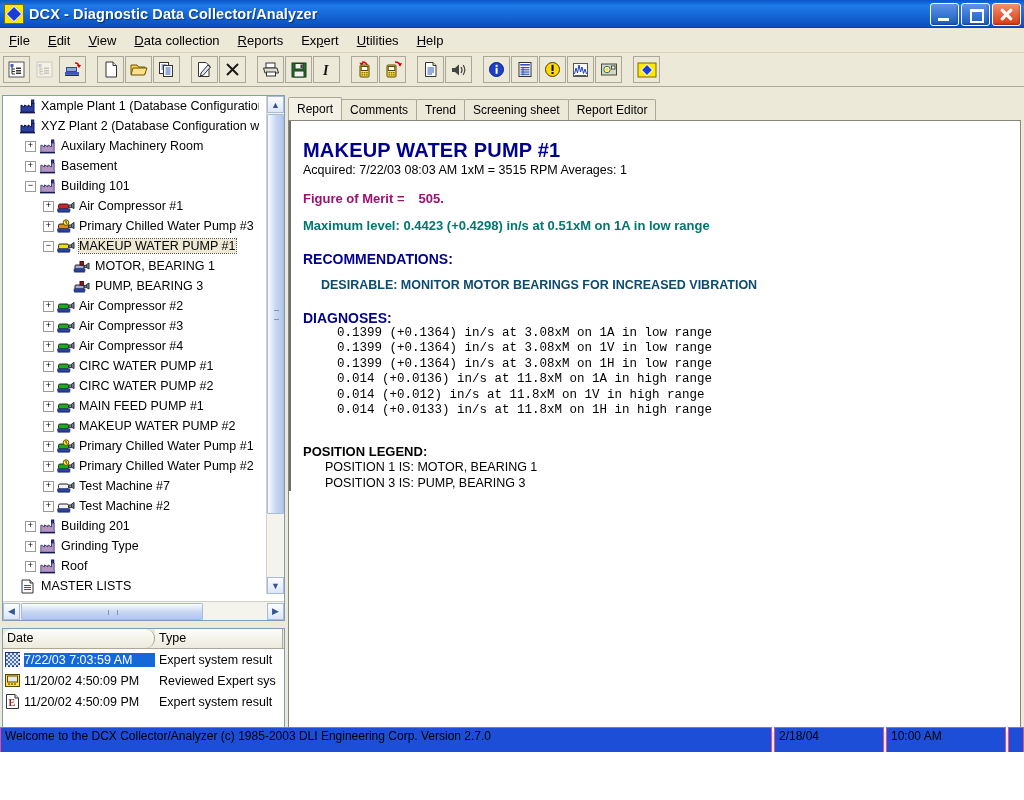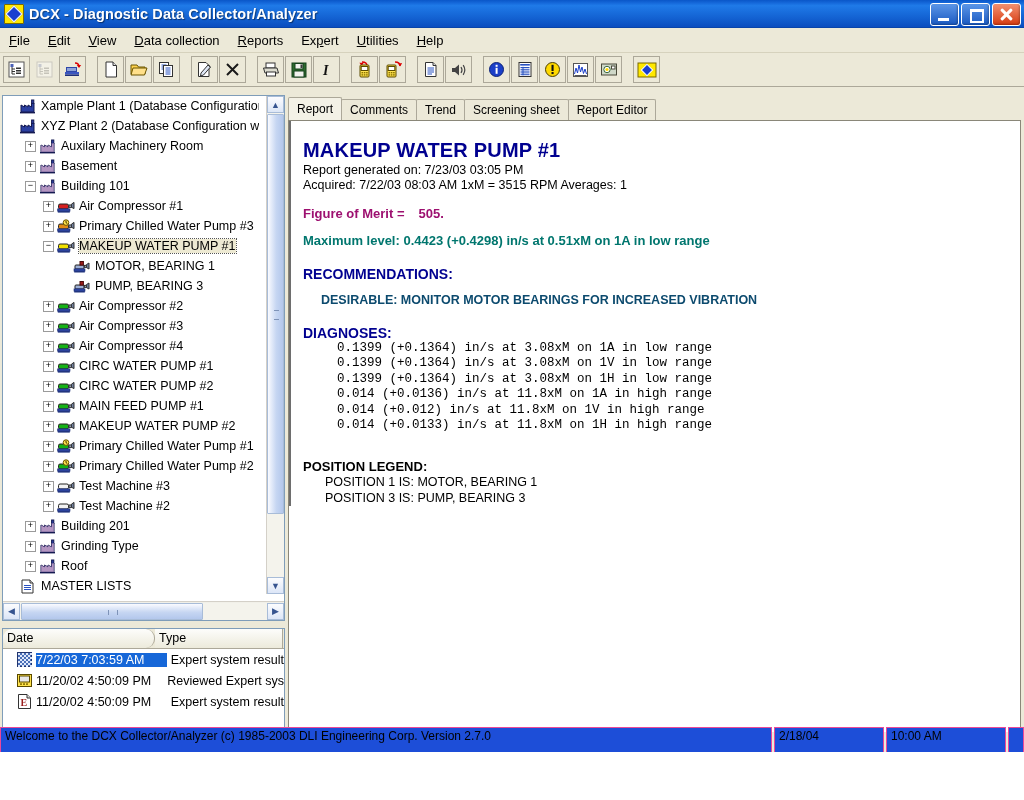--- a/index.html
+++ b/index.html
@@ -147,21 +147,21 @@
     background:#fff;border:1px solid #7f9db9;overflow:hidden;
   }
   .lhead{display:flex;height:19px;background:#ece9d8;border-bottom:1px solid #aca899;}
   .lhead div{
     font-size:12.5px;padding:2px 0 0 4px;box-sizing:border-box;
     border-right:1px solid #aca899;color:#000;
     background:linear-gradient(to bottom,#fdfdfb,#eceadb);
   }
   .lhead .c1{width:152px;border-radius:9px;}
   .lhead .c2{width:128px;}
-  .lrow{display:flex;height:21px;align-items:center;font-size:12.5px;white-space:nowrap;margin-left:12px;}
+  .lrow{display:flex;height:21px;align-items:center;font-size:12.5px;white-space:nowrap;}
   .lrow .licon{width:16px;height:16px;margin:0 3px 0 2px;flex:0 0 auto;}
   .lrow .ldate{width:131px;}
   .lrow .ltype{padding-left:4px;}
   .lrow.sel .ldate{background:#1667d8;color:#fff;}
 
   
   .tabstrip{
     position:absolute;left:288px;top:98px;width:733px;height:22px;
     display:flex;align-items:flex-end;
   }
@@ -634,21 +634,21 @@
         </div>
         <div class="trow" style="padding-left: 40px;">
           <div class="exp">+</div>
           <span class="ticon"><svg width="18" height="15" viewBox="0 0 18 15">
               <rect x="1.5" y="5" width="10" height="5" rx="1.6" fill="#f2f2f2" stroke="#232323"></rect>
               <rect x="0.8" y="10" width="12" height="2" fill="#3a56c0" stroke="#1d2f7a"></rect>
               <rect x="0.8" y="12" width="12" height="1.6" fill="#22357f"></rect>
               <rect x="12" y="6" width="2.4" height="2.4" fill="#b9c6df" stroke="#333"></rect>
               <path d="M14.4 5.2 L17 3.4 V9.6 L14.4 8.2 Z" fill="#6f7f9e" stroke="#333"></path>
             </svg></span>
-          <span class="tlabel">Test Machine #3</span>
+          <span class="tlabel">Test Machine #7</span>
         </div>
         <div class="trow" style="padding-left: 40px;">
           <div class="exp">+</div>
           <span class="ticon"><svg width="18" height="15" viewBox="0 0 18 15">
               <rect x="1.5" y="5" width="10" height="5" rx="1.6" fill="#f2f2f2" stroke="#232323"></rect>
               <rect x="0.8" y="10" width="12" height="2" fill="#3a56c0" stroke="#1d2f7a"></rect>
               <rect x="0.8" y="12" width="12" height="1.6" fill="#22357f"></rect>
               <rect x="12" y="6" width="2.4" height="2.4" fill="#b9c6df" stroke="#333"></rect>
               <path d="M14.4 5.2 L17 3.4 V9.6 L14.4 8.2 Z" fill="#6f7f9e" stroke="#333"></path>
             </svg></span>
@@ -799,21 +799,20 @@
       <div class="tab">
         <span>Report Editor</span>
       </div>
     </div>
 
   <div class="reportframe">
     <div class="reportbody">
       <div class="vline"></div>
       <div style="padding-left:8px;">
         <div class="r-title">MAKEUP WATER PUMP #1</div>
-        <div class="r-meta">Report generated on: 7/23/03 03:05 PM</div>
         <div class="r-meta">Acquired: 7/22/03 08:03 AM  1xM = 3515 RPM  Averages: 1</div>
 
         <div class="r-fom">
           <span>Figure of Merit =</span><span class="num">505.</span>
         </div>
 
         <div class="r-max">Maximum level: 0.4423 (+0.4298) in/s at 0.51xM on 1A in low range</div>
 
         <div class="r-sec">RECOMMENDATIONS:</div>
         <div class="r-rec">DESIRABLE:  MONITOR MOTOR BEARINGS FOR INCREASED VIBRATION</div>

